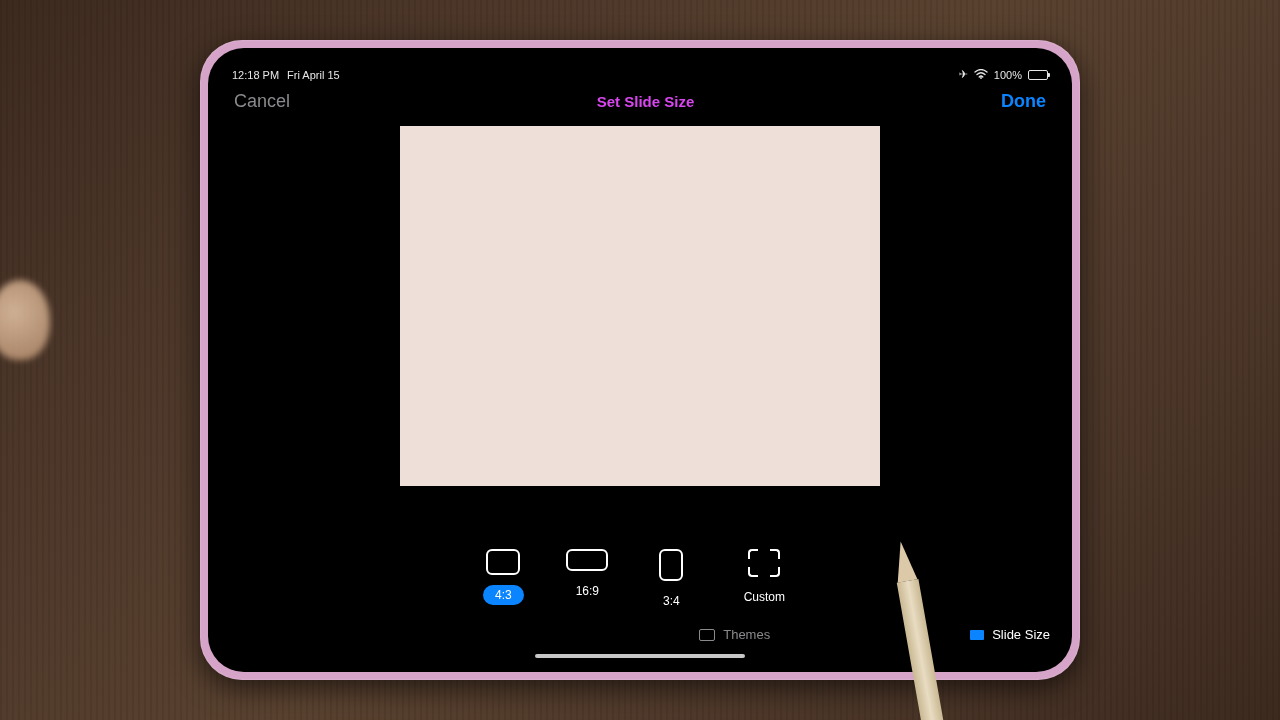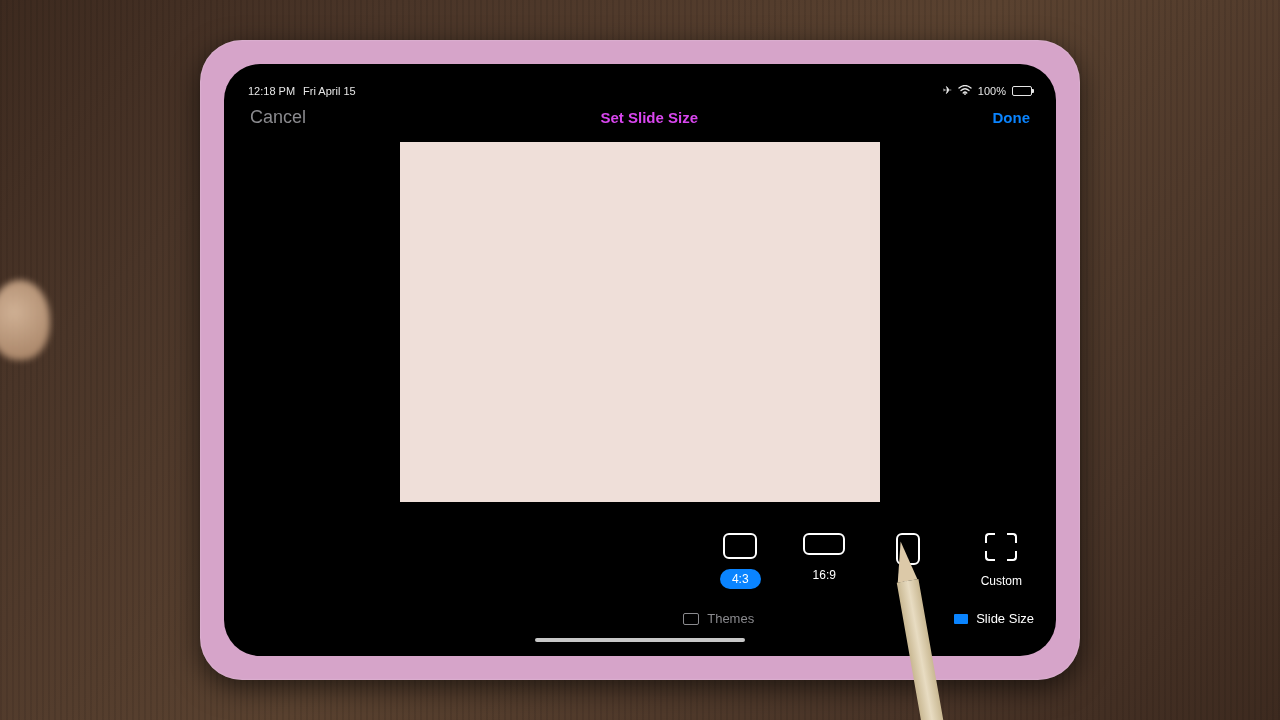--- a/index.html
+++ b/index.html
@@ -15,21 +15,21 @@
     align-items: center;
     justify-content: center;
     overflow: hidden;
     position: relative;
   }
   .ipad {
     width: 880px;
     height: 640px;
     background: #d6a4c9;
     border-radius: 42px;
-    padding: 24px;
+    padding: 8px;
     box-shadow: 0 8px 28px rgba(0,0,0,0.6), inset 0 0 2px rgba(255,255,255,0.4);
     position: relative;
   }
   .bezel {
     width: 100%;
     height: 100%;
     background: #000;
     border-radius: 36px;
     padding: 20px 22px 14px 22px;
     display: flex;
@@ -56,37 +56,37 @@
   }
   .battery-fill { height: 100%; width: 100%; background: #e6e6e6; border-radius:1px; }
   .nav-bar {
     display: flex;
     justify-content: space-between;
     align-items: center;
     padding: 4px 4px 10px 4px;
   }
   .nav-cancel { color: #8a8a8e; font-size: 18px; cursor: pointer; }
   .nav-title { color: #d946ef; font-size: 15px; font-weight: 600; }
-  .nav-done { color: #0a84ff; font-size: 15px; font-weight: 600; cursor: pointer; }
+  .nav-done { color: #0a84ff; font-size: 18px; font-weight: 600; cursor: pointer; }
   .preview-area {
     flex: 1;
     display: flex;
     align-items: flex-start;
     justify-content: center;
     padding-top: 4px;
   }
   .slide-preview {
     width: 480px;
     height: 360px;
     background: #efdfd9;
     box-shadow: 0 1px 3px rgba(0,0,0,0.5);
   }
   .size-options {
     display: flex;
-    justify-content: flex-end;
+    justify-content: center;
     gap: 40px;
     padding: 18px 0 12px 0;
   }
   .size-option {
     display: flex;
     flex-direction: column;
     align-items: center;
     gap: 10px;
     cursor: pointer;
   }

